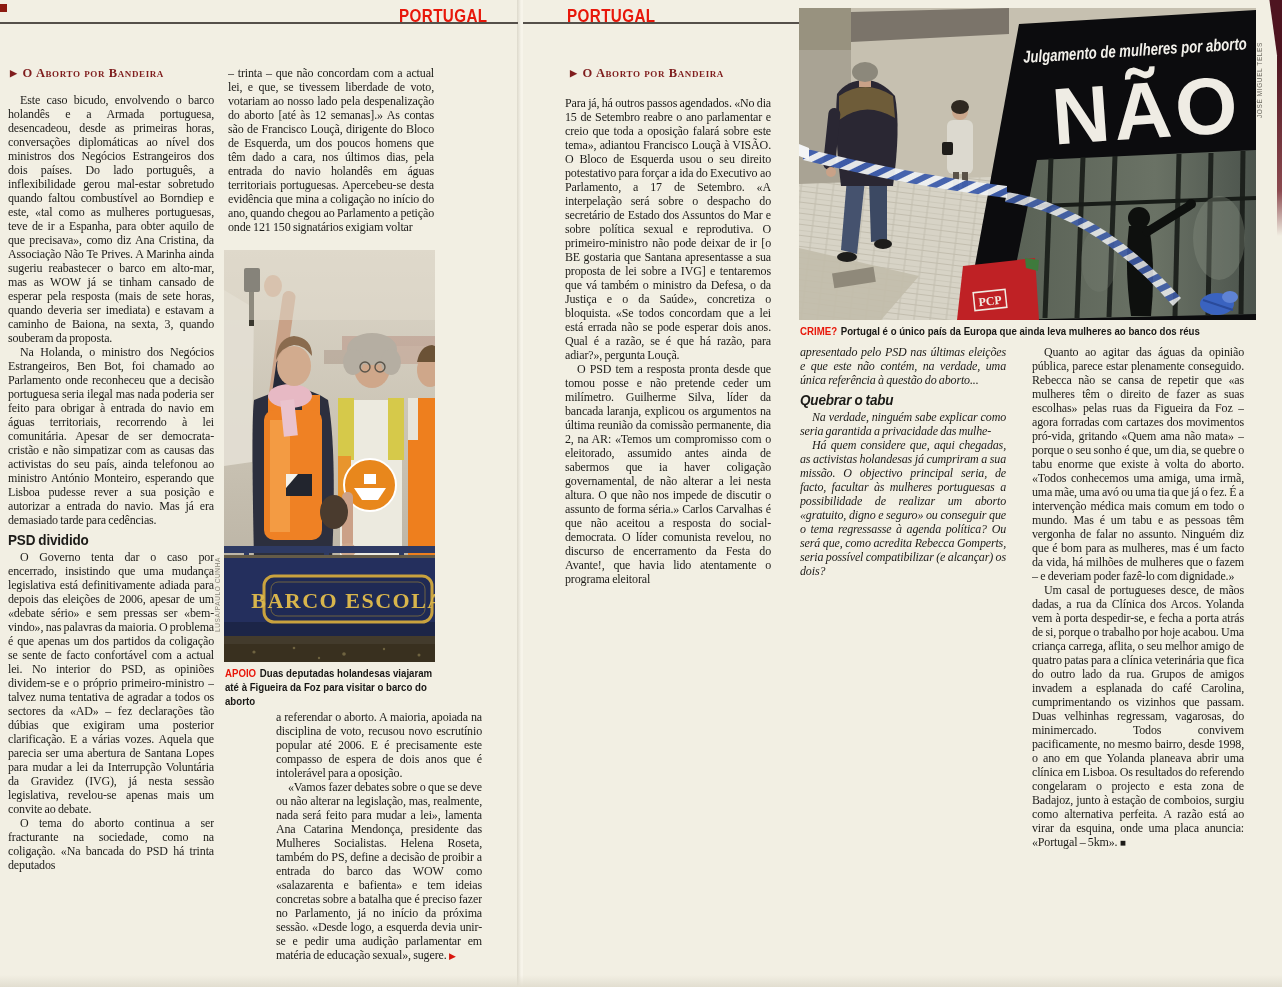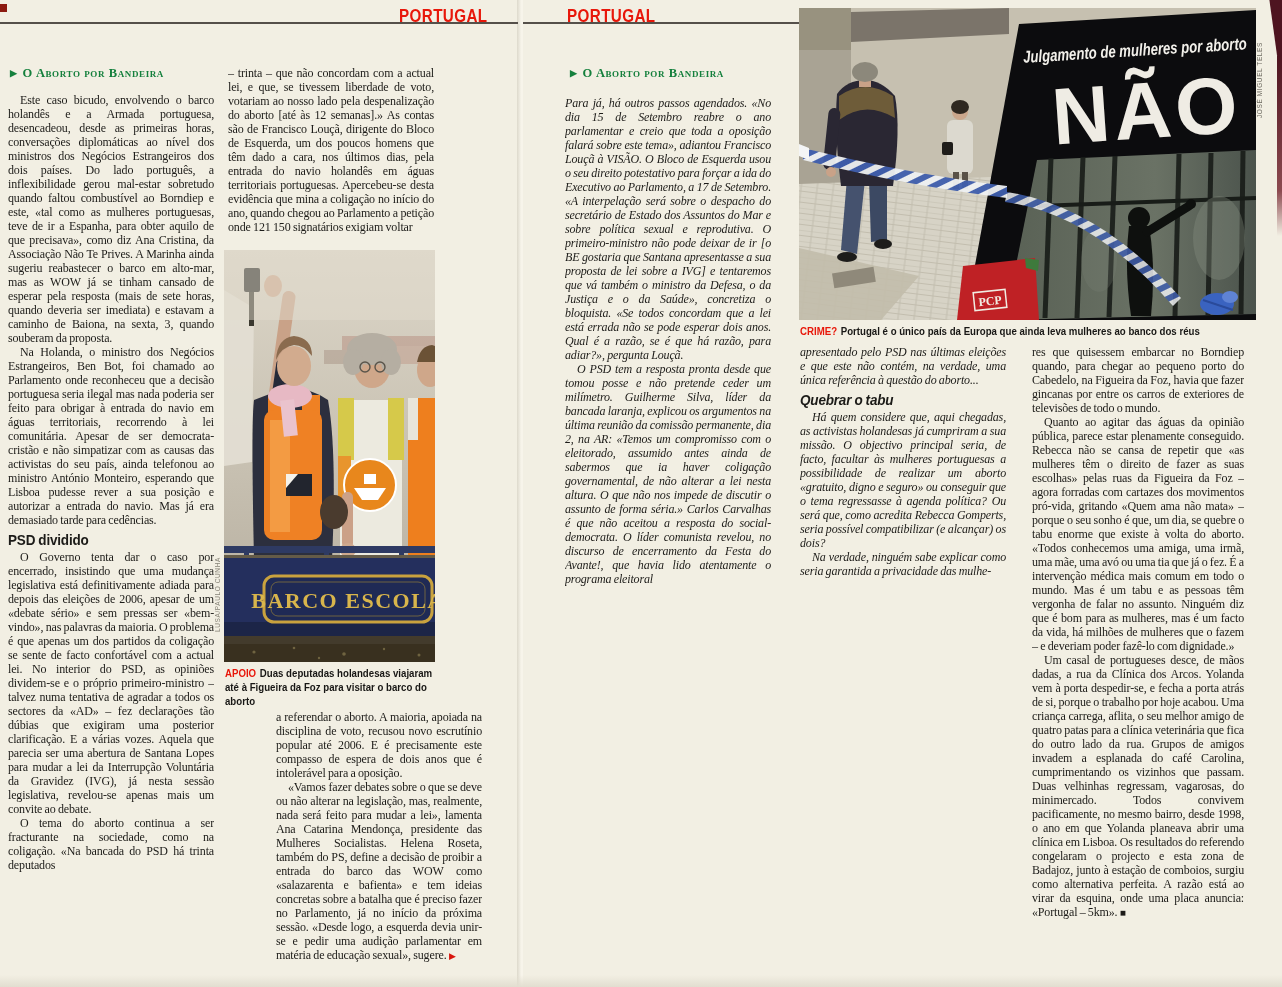--- a/index.html
+++ b/index.html
@@ -20,30 +20,30 @@
   .edge-strip{position:absolute;left:1277px;top:56px;width:5px;height:180px;
     background:linear-gradient(#4e1420,#8c4a50 75%,#f2efe300);}
   .rule{position:absolute;top:22px;height:2px;background:#55504a;}
   #rule-left{left:0;width:518px;}
   #rule-right{left:523px;width:280px;}
   .mag-title{position:absolute;top:5px;
     font-family:"Liberation Sans",sans-serif;font-weight:bold;font-size:19px;
     color:#e8170a;transform:scaleX(.8);transform-origin:left top;letter-spacing:.5px;white-space:nowrap;}
   #mag-title-left{left:399px;}
   #mag-title-right{left:567px;}
-  .kicker{position:absolute;top:66px;color:#15803d;font-size:12.5px;font-weight:bold;
+  .kicker{position:absolute;top:66px;color:#7f1d1d;font-size:12.5px;font-weight:bold;
     font-variant:small-caps;letter-spacing:.6px;white-space:nowrap;}
   .kicker .karrow{font-size:9px;margin-right:5px;vertical-align:1px;}
   
   .col{position:absolute;width:206px;font-size:12px;line-height:14px;
     text-align:justify;overflow:hidden;letter-spacing:-.15px;word-spacing:-.5px;}
   #col1{left:8px;top:93px;height:874px;}
   #col2-top{left:228px;top:66px;height:184px;}
   #col2-bottom{left:228px;top:710px;height:264px;margin-left:48px;}
-  #col3{left:565px;top:96px;height:512px;font-style:italic;}
+  #col3{left:565px;top:96px;height:512px;}
   #col4{left:800px;top:345px;height:264px;font-style:italic;}
   #col5{left:1032px;top:345px;width:212px;height:630px;}
   .para{margin:0;text-indent:12px;}
   .para.first{text-indent:0;}
   .colhead{font-family:"Liberation Sans",sans-serif;font-weight:bold;font-size:15px;
     transform:scaleX(.9);transform-origin:left;letter-spacing:-.2px;margin:6px 0 3px;white-space:nowrap;}
   .endmark{color:#d9150c;font-size:9px;letter-spacing:0;}
   .endsquare{color:#1c1b18;font-size:10px;}
   
   .caption{position:absolute;font-family:"Liberation Sans",sans-serif;font-weight:bold;
@@ -285,23 +285,22 @@
 
 <div class="credit" id="credit-street">JOSÉ MIGUEL TELES</div>
 
 <div class="caption" id="caption-street">
   <span class="lead">CRIME?</span><span>Portugal é o único país da Europa que ainda leva mulheres ao banco dos réus</span>
 </div>
 
 <div class="col" id="col4">
   <p class="para first">apresentado pelo PSD nas últimas eleições e que este não contém, na verdade, uma única referência à questão do aborto...</p>
   <div class="colhead">Quebrar o tabu</div>
+  <p class="para">Na verdade, ninguém sabe explicar como seria garantida a privacidade das mulhe-</p>
   <p class="para">Há quem considere que, aqui chegadas, as activistas holandesas já cumpriram a sua missão. O objectivo principal seria, de facto, facultar às mulheres portuguesas a possibilidade de realizar um aborto «gratuito, digno e seguro» ou conseguir que o tema regressasse à agenda política? Ou será que, como acredita Rebecca Gomperts, seria possível compatibilizar (e alcançar) os dois?</p>
-  <p class="para">Na verdade, ninguém sabe explicar como seria garantida a privacidade das mulhe-</p>
 </div>
 
 <div class="col" id="col5">
-  <p class="para first">res que quisessem embarcar no Borndiep quando, para chegar ao pequeno porto do Cabedelo, na Figueira da Foz, havia que fazer gincanas por entre os carros de exteriores de televisões de todo o mundo.</p>
   <p class="para">Quanto ao agitar das águas da opinião pública, parece estar plenamente conseguido. Rebecca não se cansa de repetir que «as mulheres têm o direito de fazer as suas escolhas» pelas ruas da Figueira da Foz – agora forradas com cartazes dos movimentos pró-vida, gritando «Quem ama não mata» – porque o seu sonho é que, um dia, se quebre o tabu enorme que existe à volta do aborto. «Todos conhecemos uma amiga, uma irmã, uma mãe, uma avó ou uma tia que já o fez. É a intervenção médica mais comum em todo o mundo. Mas é um tabu e as pessoas têm vergonha de falar no assunto. Ninguém diz que é bom para as mulheres, mas é um facto da vida, há milhões de mulheres que o fazem – e deveriam poder fazê-lo com dignidade.»</p>
   <p class="para"><span>Um casal de portugueses desce, de mãos dadas, a rua da Clínica dos Arcos. Yolanda vem à porta despedir-se, e fecha a porta atrás de si, porque o trabalho por hoje acabou. Uma criança carrega, aflita, o seu melhor amigo de quatro patas para a clínica veterinária que fica do outro lado da rua. Grupos de amigos invadem a esplanada do café Carolina, cumprimentando os vizinhos que passam. Duas velhinhas regressam, vagarosas, do minimercado. Todos convivem pacificamente, no mesmo bairro, desde 1998, o ano em que Yolanda planeava abrir uma clínica em Lisboa. Os resultados do referendo congelaram o projecto e esta zona de Badajoz, junto à estação de comboios, surgiu como alternativa perfeita. A razão está ao virar da esquina, onde uma placa anuncia: «Portugal – 5km».</span> <span class="endsquare">■</span></p>
 </div>
 
 <div class="bottom-shade"></div>
 
 </body></html>

